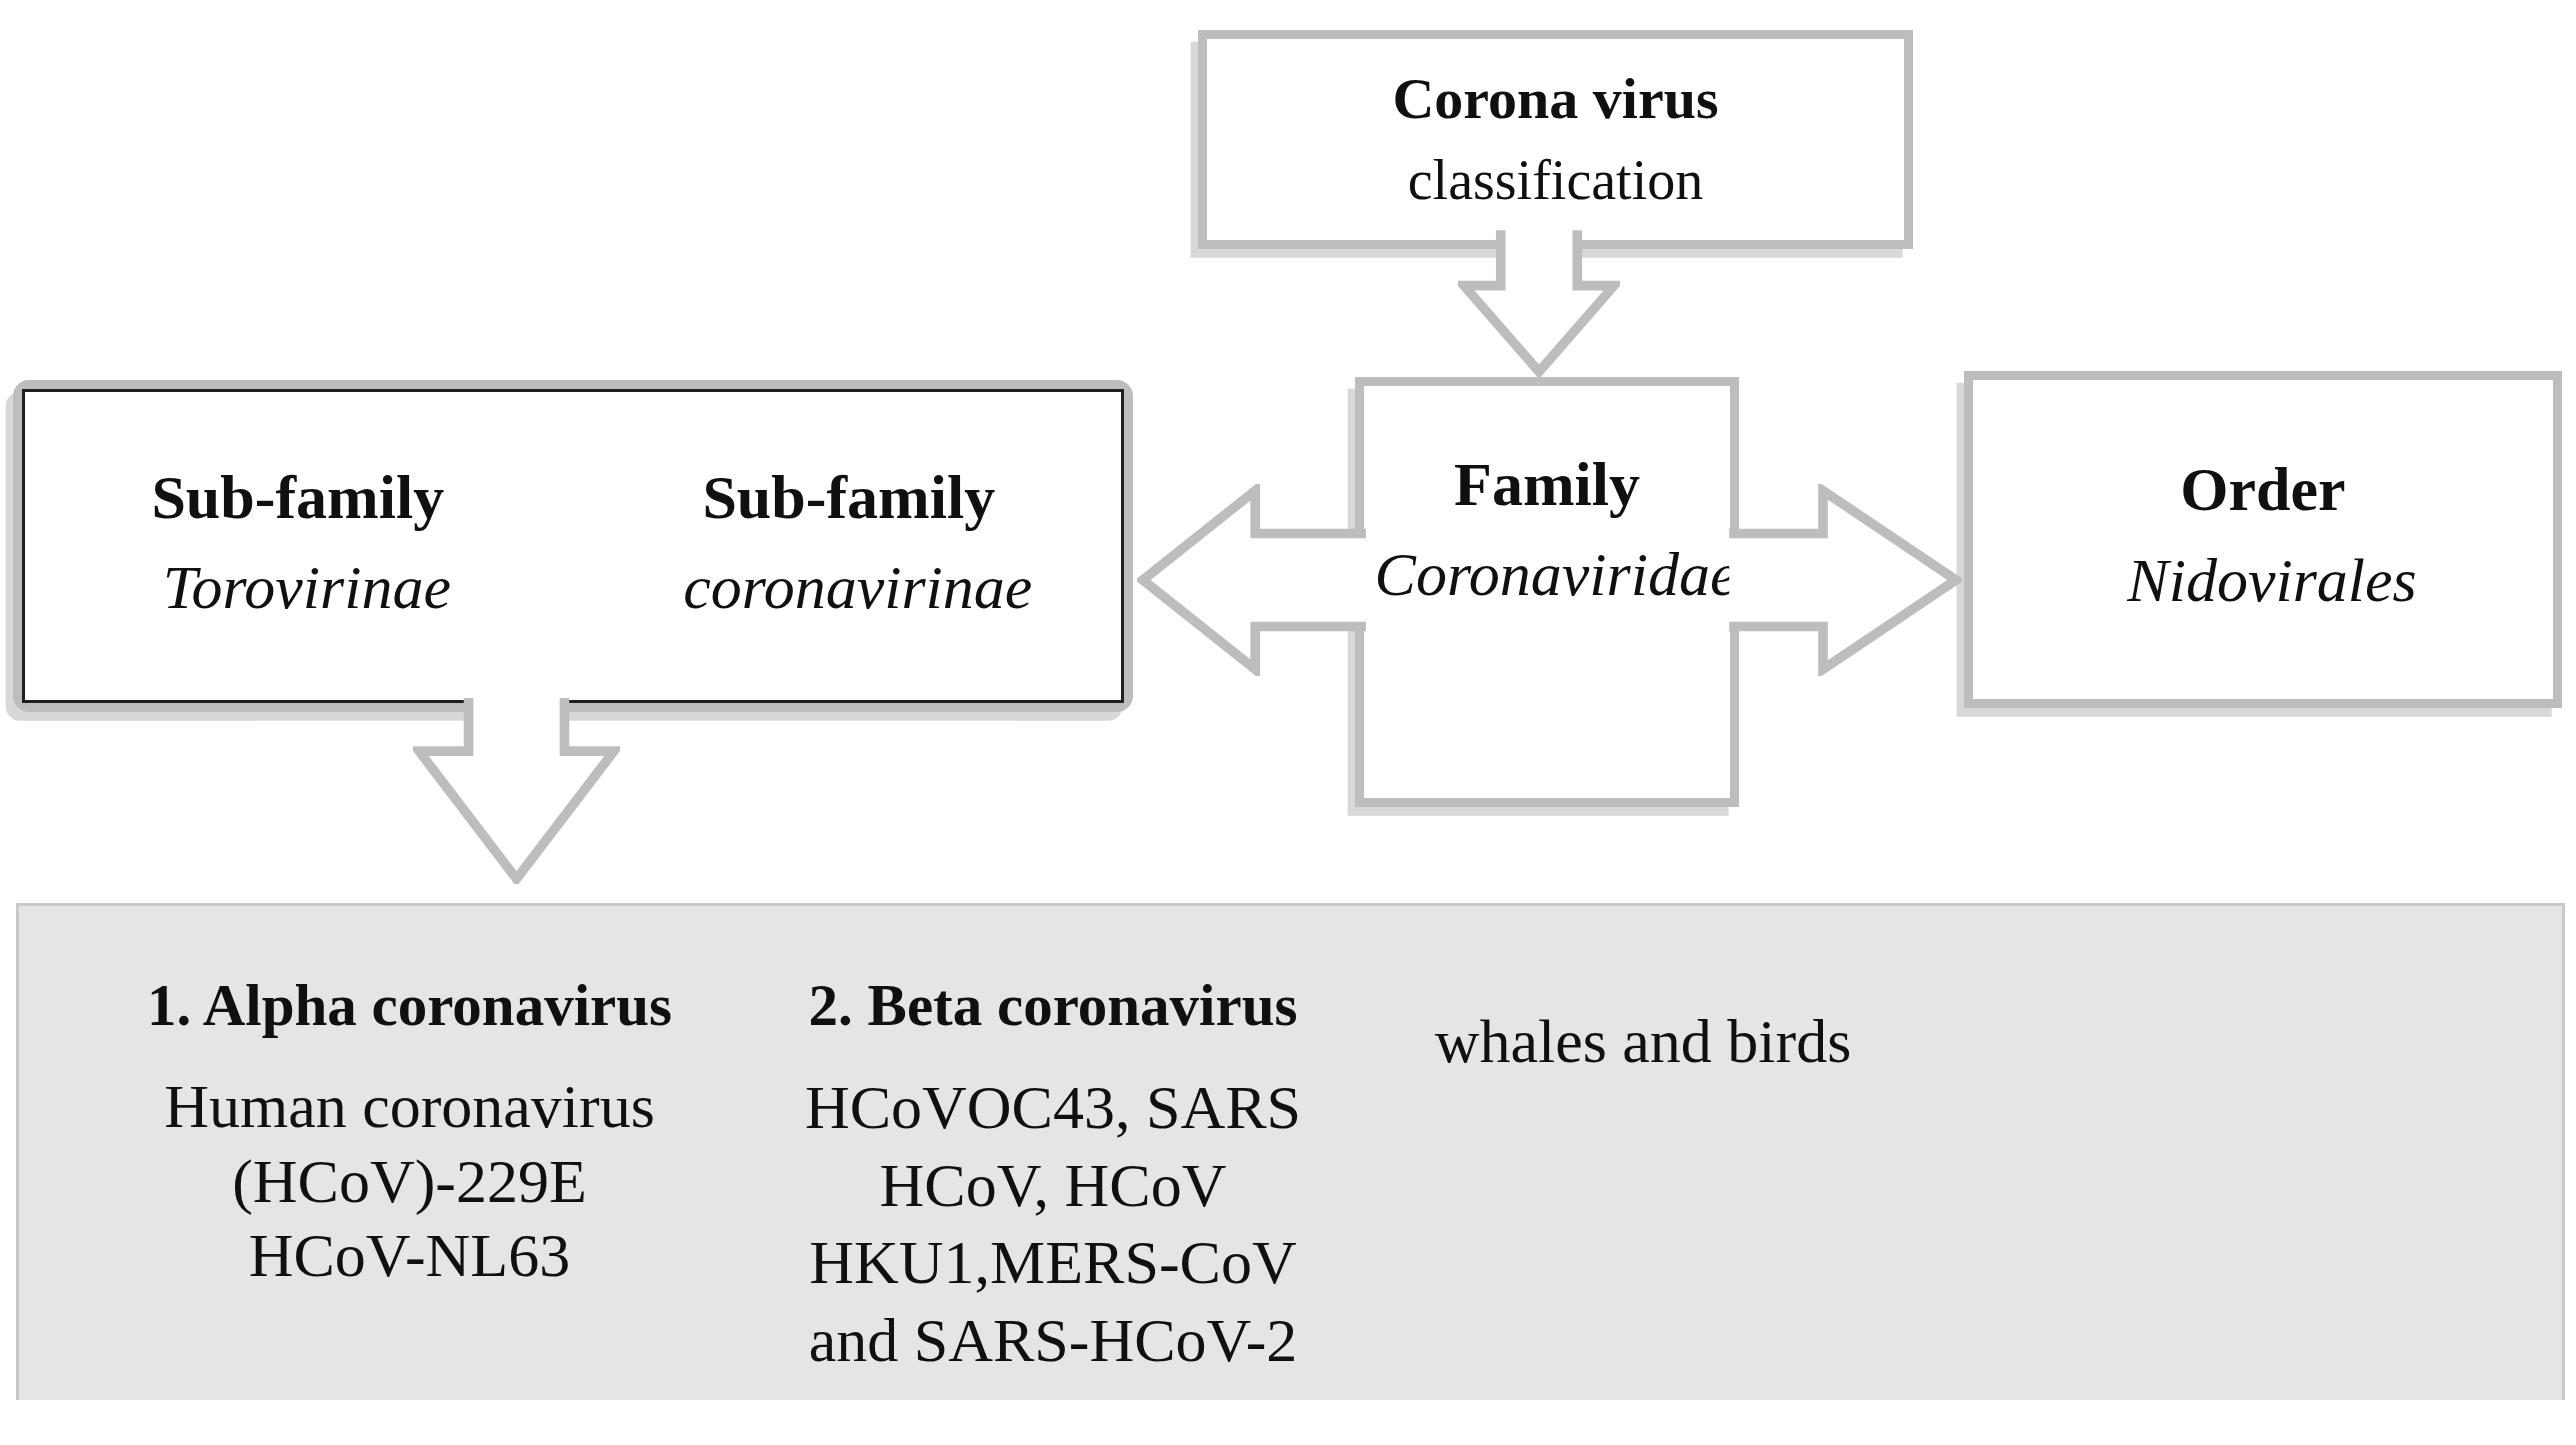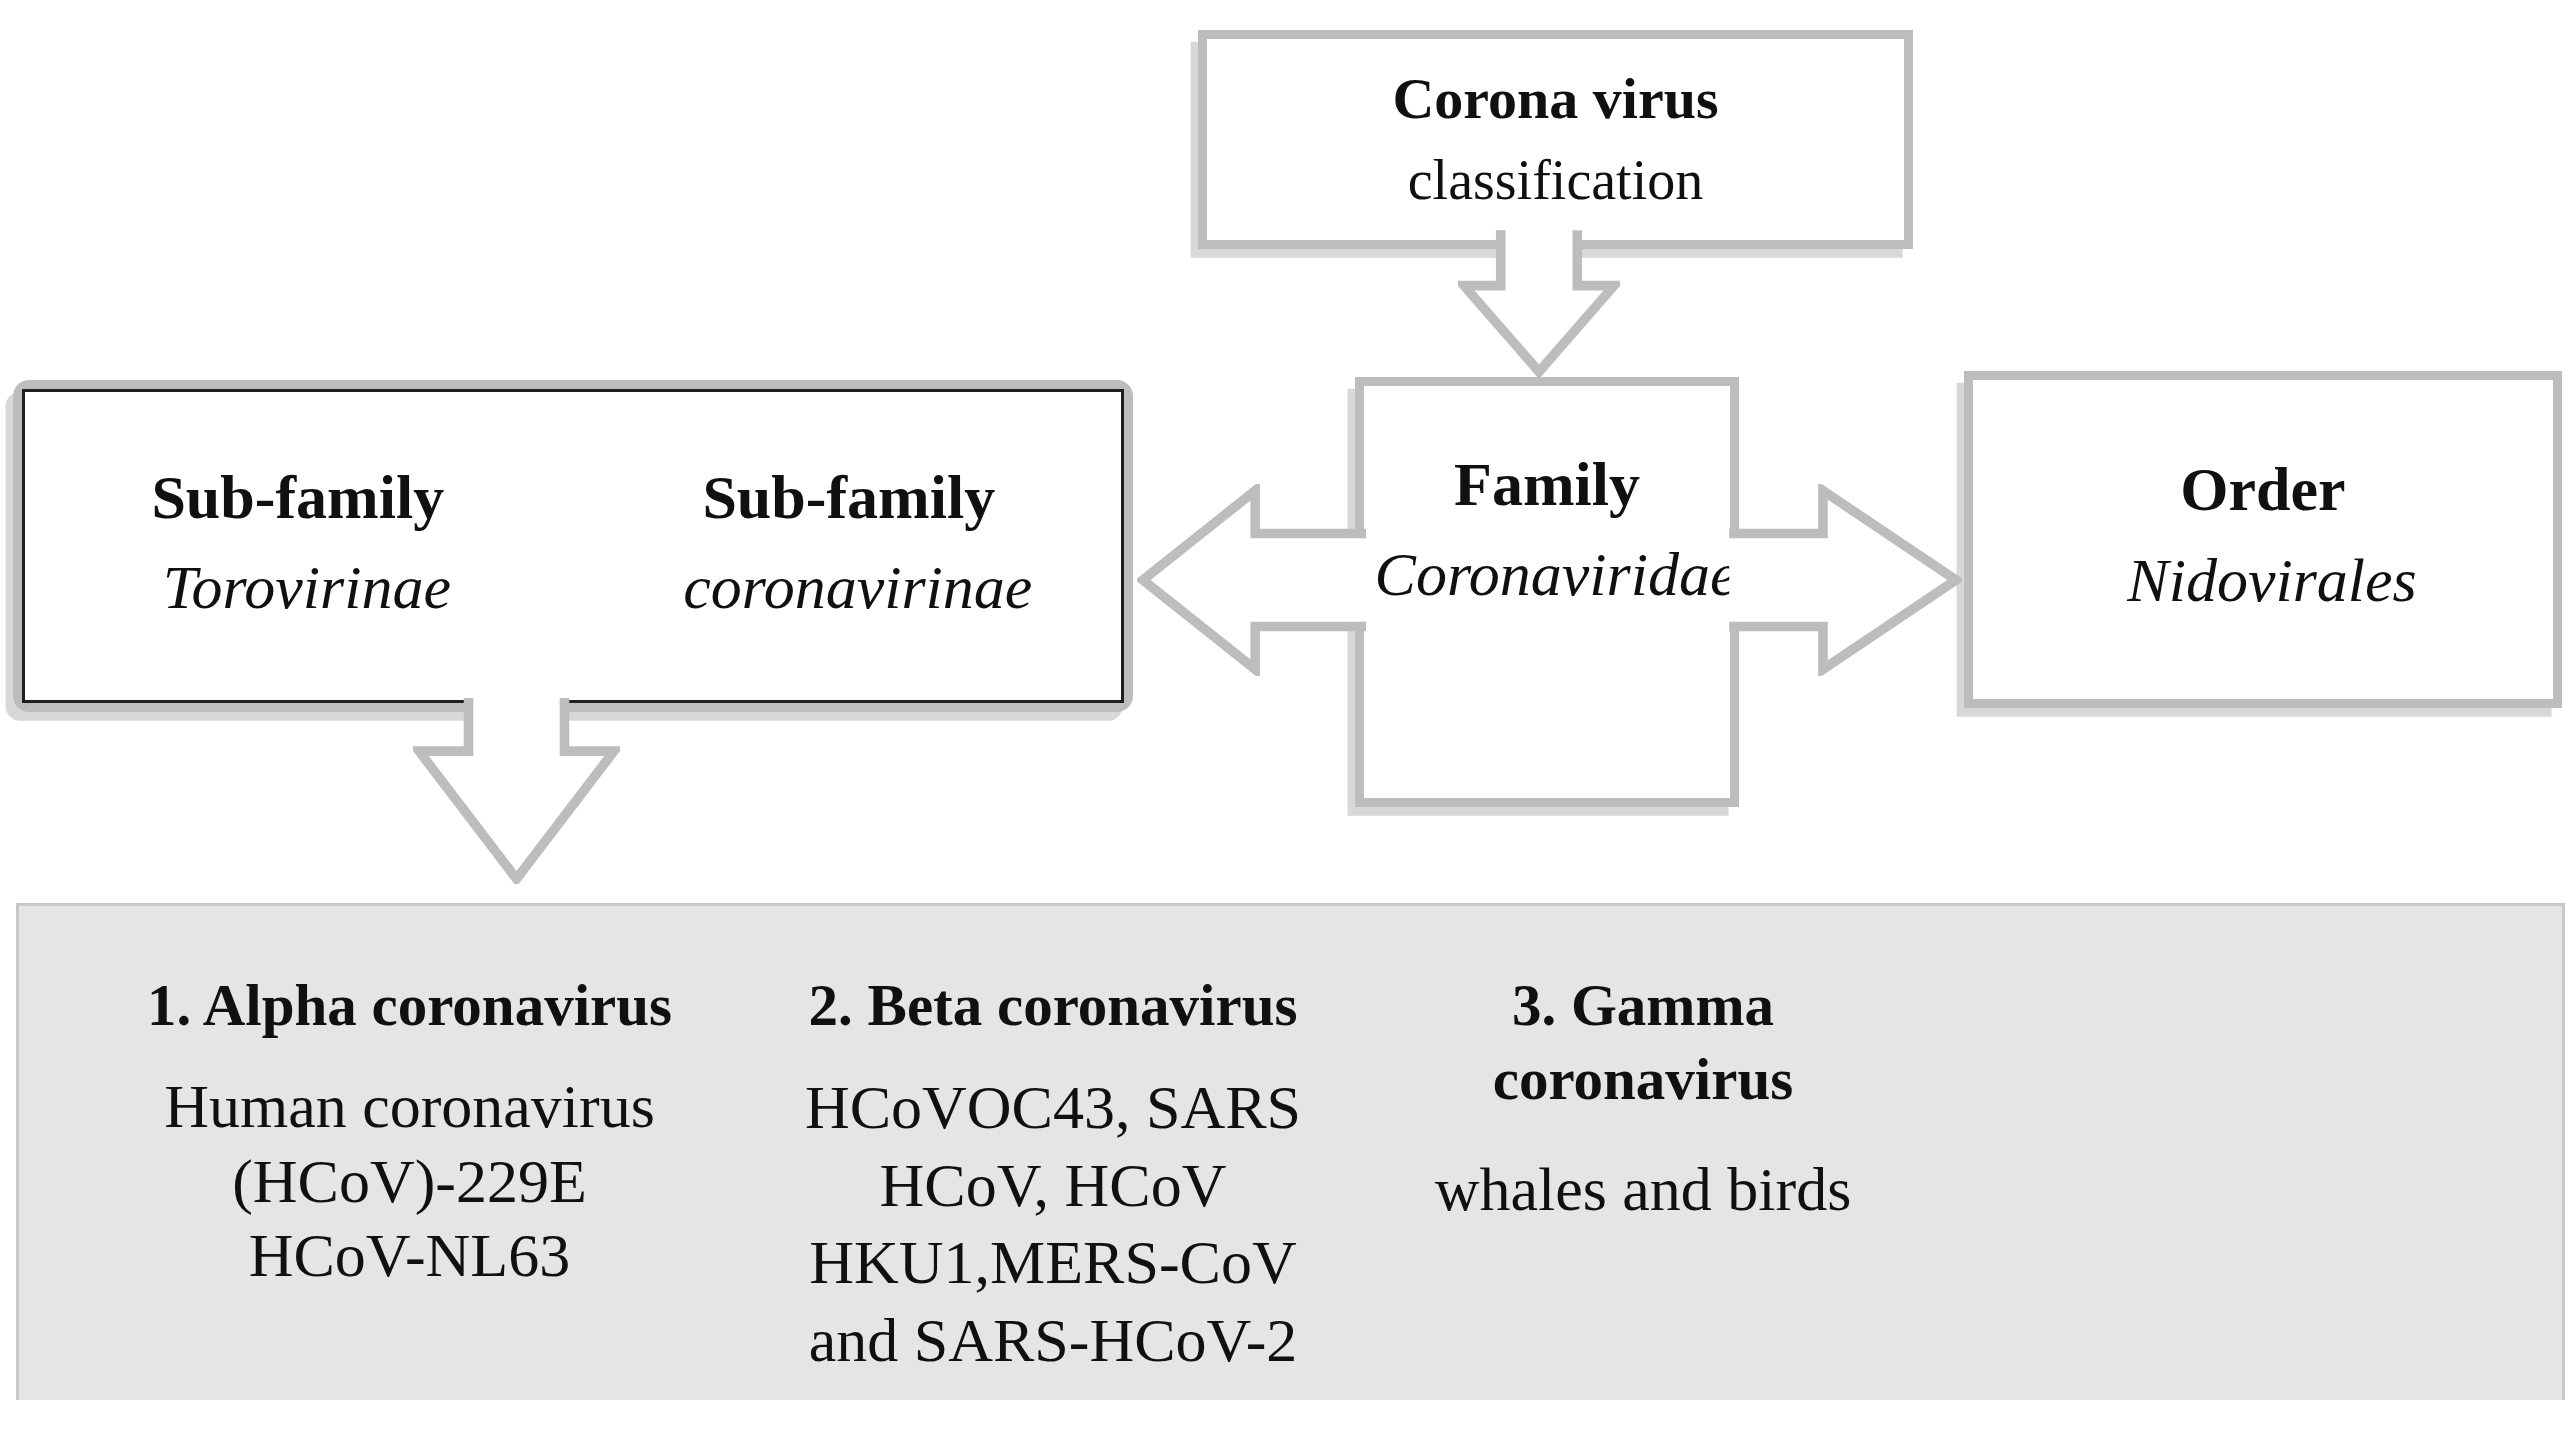--- a/index.html
+++ b/index.html
@@ -145,24 +145,20 @@
           <div>2. Beta coronavirus</div>
         </div>
       <div class="body">
           <div>HCoVOC43, SARS</div>
           <div>HCoV, HCoV</div>
           <div>HKU1,MERS-CoV</div>
           <div>and SARS-HCoV-2</div>
         </div>
     </div>
     <div class="col" id="col3">
-      <div class="heading">
-          <div>3. Gamma</div>
-          <div>coronavirus</div>
-        </div>
       <div class="body">
           <div>whales and birds</div>
         </div>
     </div>
   </div>
 
   <svg class="arrow" id="arrow-down-top" width="162" height="148" viewBox="0 0 220 200" aria-hidden="true">
     <path d="M58,0 L58,75 L8,75 L110,192 L212,75 L162,75 L162,0"></path>
   </svg>
 

